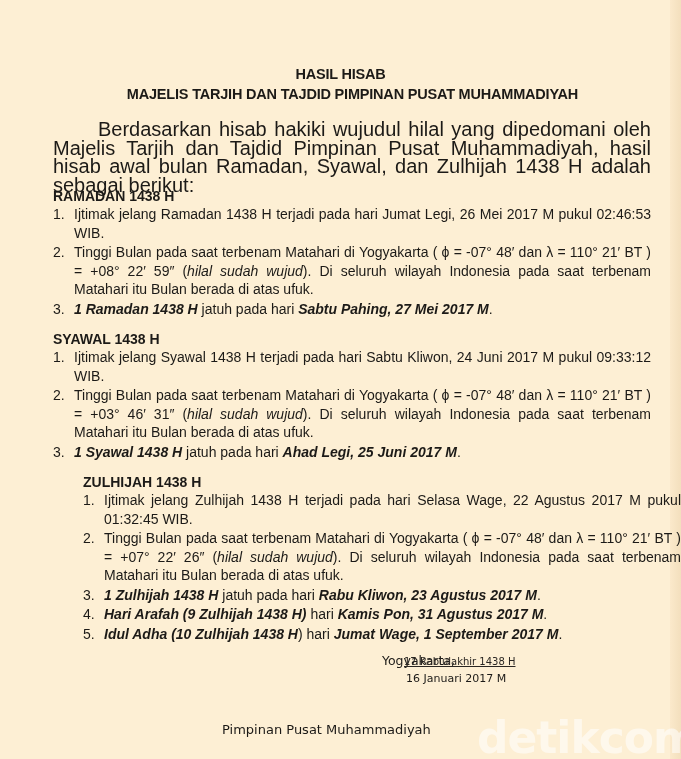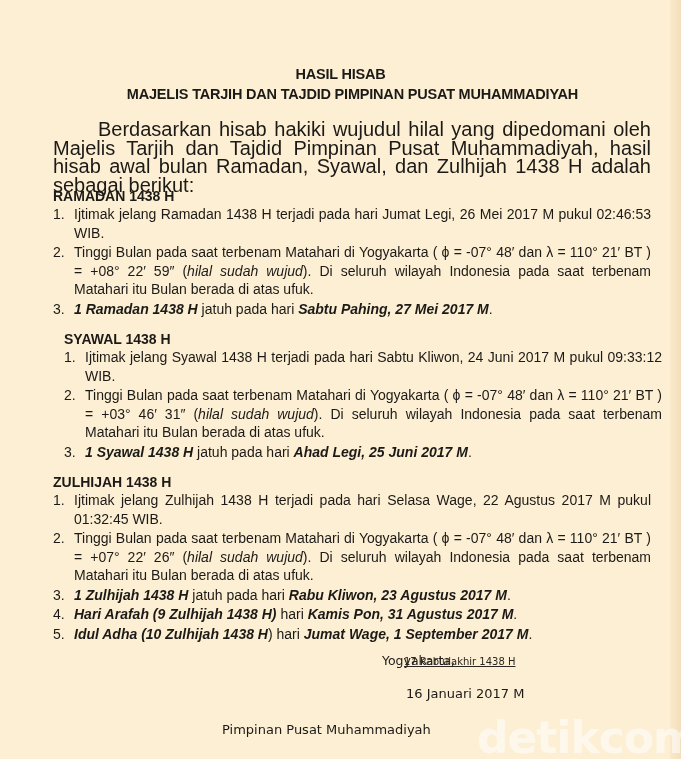--- a/index.html
+++ b/index.html
@@ -43,23 +43,22 @@
   .sig-place {
     position: absolute; left: 334px; top: 653px; font-size: 13.5px;
     font-family: "DejaVu Sans", sans-serif; font-size: 12.5px; margin-left: 48px;
   }
   .sig-hijri {
     position: absolute; left: 404px; top: 656px; font-size: 10px;
     text-decoration: underline; color: #2a2622;
     font-family: "DejaVu Sans", sans-serif;
   }
   .sig-date {
-    position: absolute; left: 406px; top: 672px; font-size: 13px;
+    position: absolute; left: 406px; top: 672px; font-size: 11px;
     font-family: "DejaVu Sans", sans-serif;
-    margin-top: 14px;
   }
   .sig-org1 {
     position: absolute; left: 246px; top: 705px; font-size: 13px;
     font-family: "DejaVu Sans", sans-serif;
   }
   .sig-org2 {
     position: absolute; left: 222px; top: 722px; font-size: 13px;
     font-family: "DejaVu Sans", sans-serif;
   }
   .watermark {
@@ -88,37 +87,37 @@
     <div class="item">
       <span class="num">2.</span>
       <span class="body"><span>Tinggi Bulan pada saat terbenam Matahari di Yogyakarta ( ϕ = -07° 48′  dan λ = 110° 21′ BT ) = +08°  22′  59″ (</span><span class="i">hilal sudah wujud</span><span>). Di seluruh wilayah Indonesia pada saat terbenam Matahari itu Bulan berada di atas ufuk.</span></span>
     </div>
     <div class="item">
       <span class="num">3.</span>
       <span class="body"><span class="b">1 Ramadan 1438 H</span><span> jatuh pada hari </span><span class="b">Sabtu Pahing, 27 Mei 2017 M</span><span>.</span></span>
     </div>
   </div>
 
-  <div class="sec" style="top:330px;margin-left:11px;">
+  <div class="sec" style="top:330px;">
     <div class="sec-head">SYAWAL 1438 H</div>
     <div class="item">
       <span class="num">1.</span>
       <span class="body">Ijtimak jelang Syawal 1438 H terjadi pada hari Sabtu Kliwon, 24 Juni 2017 M pukul 09:33:12 WIB.</span>
     </div>
     <div class="item">
       <span class="num">2.</span>
       <span class="body"><span>Tinggi Bulan pada saat terbenam Matahari di Yogyakarta ( ϕ = -07° 48′  dan λ = 110° 21′ BT ) = +03°  46′  31″ (</span><span class="i">hilal sudah wujud</span><span>). Di seluruh wilayah Indonesia pada saat terbenam Matahari itu Bulan berada di atas ufuk.</span></span>
     </div>
     <div class="item">
       <span class="num">3.</span>
       <span class="body"><span class="b">1 Syawal 1438 H</span><span> jatuh pada hari </span><span class="b">Ahad Legi, 25 Juni 2017 M</span><span>.</span></span>
     </div>
   </div>
 
-  <div class="sec" style="top:473px;">
+  <div class="sec" style="top:473px;margin-left:30px;">
     <div class="sec-head">ZULHIJAH 1438 H</div>
     <div class="item">
       <span class="num">1.</span>
       <span class="body">Ijtimak jelang Zulhijah 1438 H terjadi pada hari Selasa Wage, 22 Agustus 2017 M pukul 01:32:45 WIB.</span>
     </div>
     <div class="item">
       <span class="num">2.</span>
       <span class="body"><span>Tinggi Bulan pada saat terbenam Matahari di Yogyakarta ( ϕ = -07° 48′  dan λ = 110° 21′ BT ) = +07°  22′  26″ (</span><span class="i">hilal sudah wujud</span><span>). Di seluruh wilayah Indonesia pada saat terbenam Matahari itu Bulan berada di atas ufuk.</span></span>
     </div>
     <div class="item">

